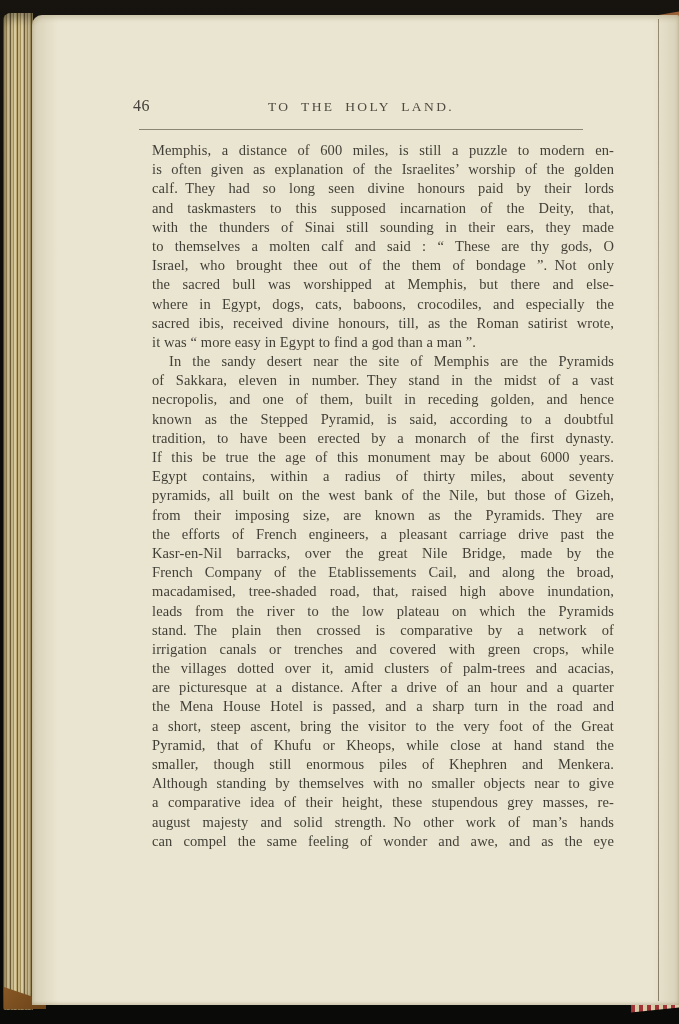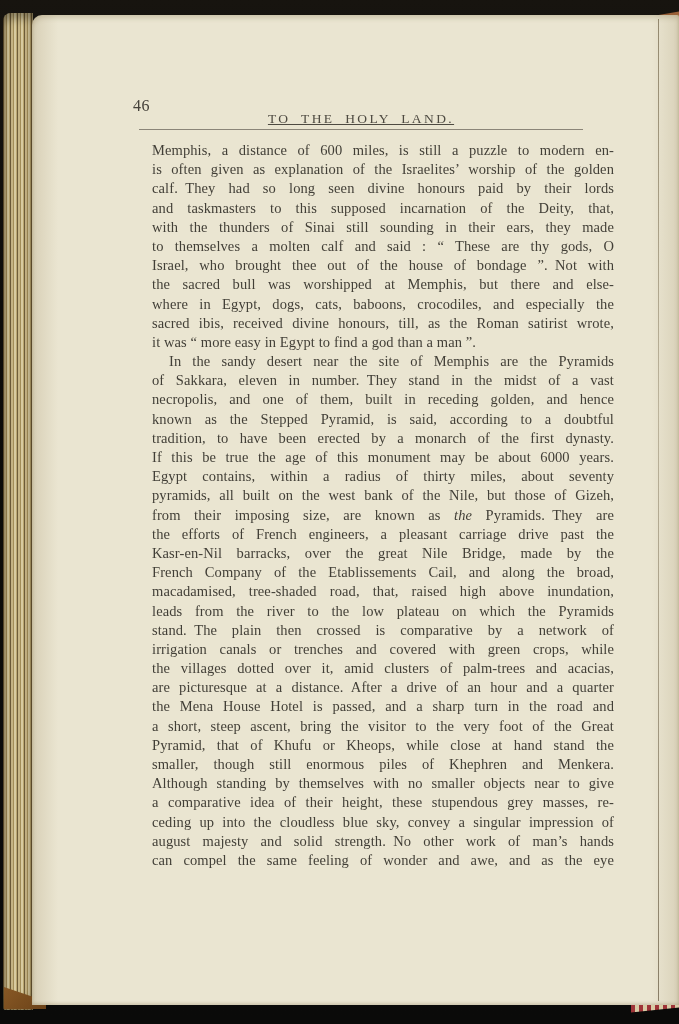--- a/index.html
+++ b/index.html
@@ -54,41 +54,41 @@
   .crease {
     position: absolute; right: 20px; top: 4px; width: 1px; height: 982px;
     background: linear-gradient(180deg, rgba(80,65,35,0.55), rgba(90,75,45,0.3) 40%, rgba(60,45,20,0.55));
   }
   .header-row { position: absolute; left: 0; top: 82px; width: 100%; height: 24px; }
   .page-number {
     position: absolute; left: 101px; top: 0;
     font-size: 16px; color: #45413a; letter-spacing: 0.5px;
   }
   .running-title {
-    position: absolute; left: 107px; top: 14px; width: 444px;
+    position: absolute; left: 107px; top: 2px; width: 444px;
     text-align: center; font-size: 13.5px; color: #4e4a41;
-    letter-spacing: 2.4px; word-spacing: 5px; text-decoration: underline;
+    letter-spacing: 2.4px; word-spacing: 5px;
   }
   .header-rule {
     position: absolute; left: 107px; top: 114px; width: 444px; height: 1px;
     background: #8b8578;
   }
   .page-body {
     position: absolute; left: 120px; top: 126px; width: 462px;
     font-size: 14.5px; line-height: 19.2px; color: #423f37;
     letter-spacing: 0.1px;
   }
   .para { margin: 0; }
   .para .line {
     height: 19.2px; overflow: hidden;
     text-align: justify; text-align-last: justify;
   }
   .para.last-left .line:last-child { text-align-last: left; }
   .para.indent-first .line:first-child { text-indent: 17px; }
-  .it { font-style: italic; }
+  .it { }
 </style>
 </head>
 <body>
 
 <div class="stage">
   <div class="cover-top-right"></div>
   <div class="page-edges"></div>
   <div class="corner-wedge"></div>
   <div class="endband"></div>
 
@@ -102,21 +102,21 @@
     <div class="header-rule"></div>
 
     <div class="page-body">
       <div class="para last-left">
           <div class="line"><span>Memphis, a distance of 600 miles, is still a puzzle to modern en-</span></div>
           <div class="line"><span>is often given as explanation of the Israelites’ worship of the golden</span></div>
           <div class="line"><span>calf. They had so long seen divine honours paid by their lords</span></div>
           <div class="line"><span>and taskmasters to this supposed incarnation of the Deity, that,</span></div>
           <div class="line"><span>with the thunders of Sinai still sounding in their ears, they made</span></div>
           <div class="line"><span>to themselves a molten calf and said : “ These are thy gods, O</span></div>
-          <div class="line"><span>Israel, who brought thee out of the house of bondage ”. Not with</span></div>
+          <div class="line"><span>Israel, who brought thee out of the them of bondage ”. Not only</span></div>
           <div class="line"><span>the sacred bull was worshipped at Memphis, but there and else-</span></div>
           <div class="line"><span>where in Egypt, dogs, cats, baboons, crocodiles, and especially the</span></div>
           <div class="line"><span>sacred ibis, received divine honours, till, as the Roman satirist wrote,</span></div>
           <div class="line"><span>it was “ more easy in Egypt to find a god than a man ”.</span></div>
         </div>
       <div class="para indent-first">
           <div class="line"><span>In the sandy desert near the site of Memphis are the Pyramids</span></div>
           <div class="line"><span>of Sakkara, eleven in number. They stand in the midst of a vast</span></div>
           <div class="line"><span>necropolis, and one of them, built in receding golden, and hence</span></div>
           <div class="line"><span>known as the Stepped Pyramid, is said, according to a doubtful</span></div>
@@ -133,19 +133,18 @@
           <div class="line"><span>stand. The plain then crossed is comparative by a network of</span></div>
           <div class="line"><span>irrigation canals or trenches and covered with green crops, while</span></div>
           <div class="line"><span>the villages dotted over it, amid clusters of palm-trees and acacias,</span></div>
           <div class="line"><span>are picturesque at a distance. After a drive of an hour and a quarter</span></div>
           <div class="line"><span>the Mena House Hotel is passed, and a sharp turn in the road and</span></div>
           <div class="line"><span>a short, steep ascent, bring the visitor to the very foot of the Great</span></div>
           <div class="line"><span>Pyramid, that of Khufu or Kheops, while close at hand stand the</span></div>
           <div class="line"><span>smaller, though still enormous piles of Khephren and Menkera.</span></div>
           <div class="line"><span>Although standing by themselves with no smaller objects near to give</span></div>
           <div class="line"><span>a comparative idea of their height, these stupendous grey masses, re-</span></div>
-          <div class="line"><span>ceding up into the cloudless blue sky, convey a singular impression of</span></div>
           <div class="line"><span>august majesty and solid strength. No other work of man’s hands</span></div>
           <div class="line"><span>can compel the same feeling of wonder and awe, and as the eye</span></div>
         </div>
     </div>
   </div>
 </div>
 
 </body></html>

